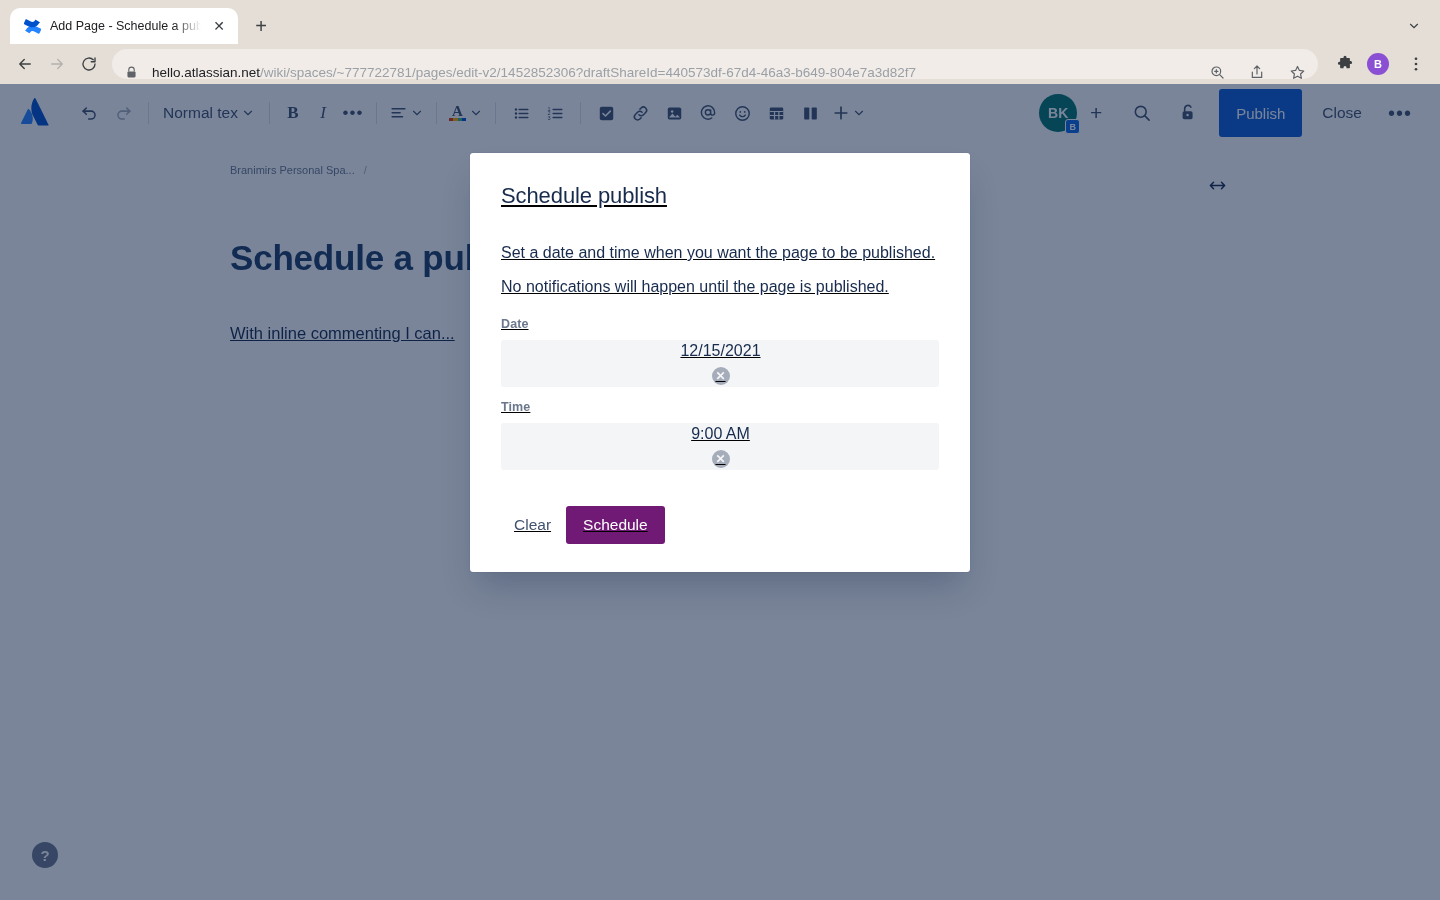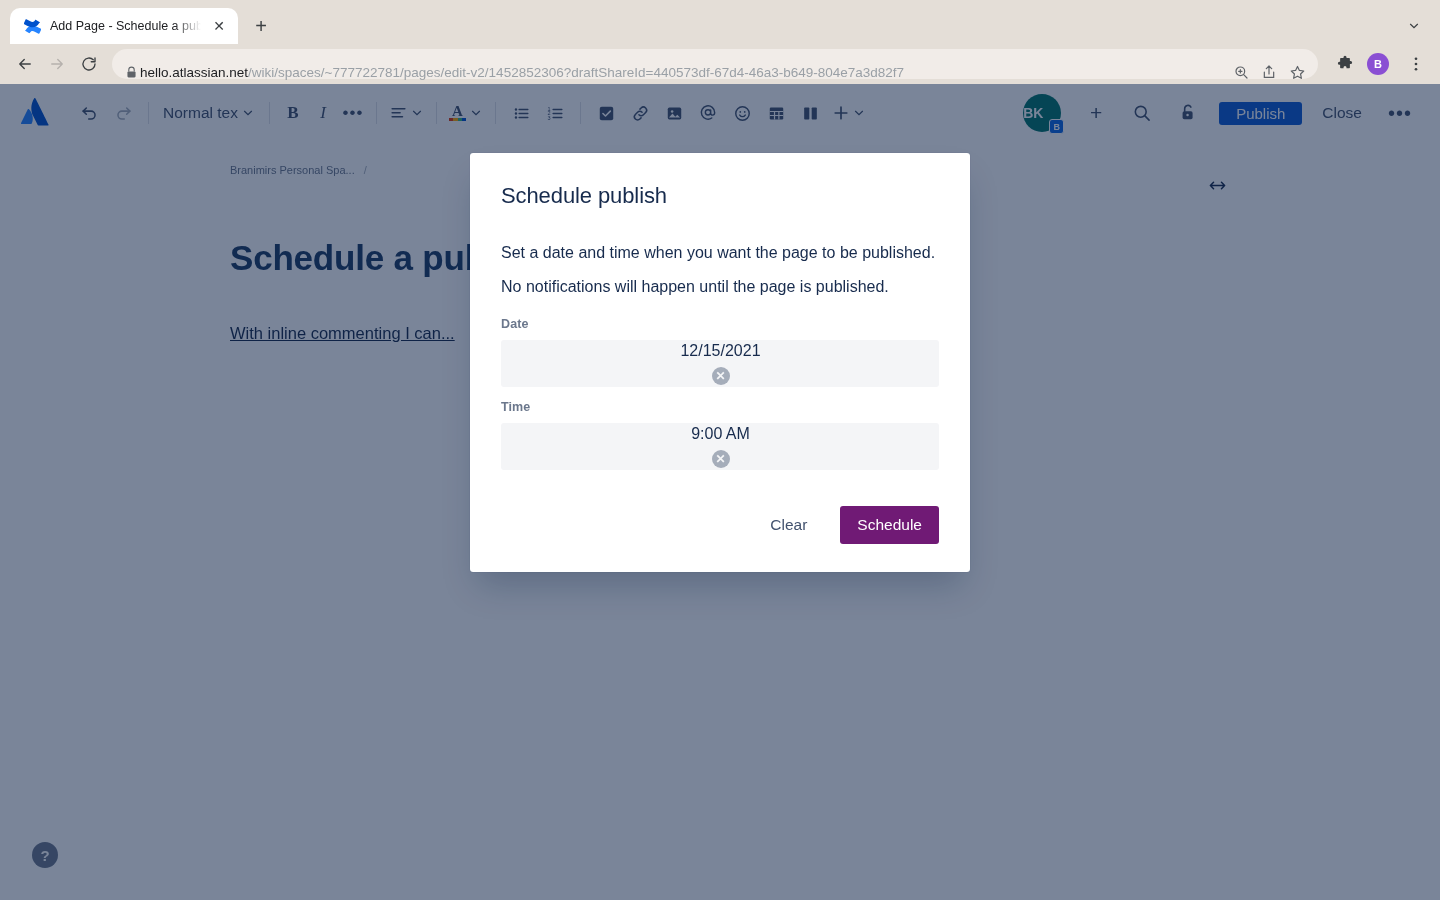--- a/index.html
+++ b/index.html
@@ -52,21 +52,21 @@
   }
   .nav-btn {
     width: 30px; height: 30px; border-radius: 50%;
     display: flex; align-items: center; justify-content: center;
     color: #3c4043; flex: 0 0 30px;
   }
   .nav-btn.disabled { color: #b5b1ad; }
   .omnibox {
     flex: 1; height: 30px; margin: 0 6px 0 6px;
     background: #f1ece8; border-radius: 16px;
-    display: flex; align-items: center; padding: 16px 8px 0 13px; gap: 2px;
+    display: flex; align-items: center; padding: 16px 8px 0 13px; gap: 14px;
   }
   .omni-lock { width: 13px; height: 13px; flex:0 0 13px; position: relative; }
   .omni-url {
     flex: 1; font-size: 13.5px; color: #9aa0a6; white-space: nowrap; overflow: hidden;
   }
   .omni-url b { color: #202124; font-weight: 400; }
   .omni-icon {
     width: 26px; height: 26px; flex: 0 0 26px;
     display: flex; align-items: center; justify-content: center; color: #5f6368;
   }
@@ -107,40 +107,40 @@
     max-width: 104px; overflow: hidden; white-space: nowrap;
   }
   .tb-text .lbl {
     overflow: hidden; text-overflow: clip; white-space: nowrap;
     max-width: 76px; display: inline-block;
   }
   .tb-spacer { flex: 1; }
   .ed-avatar {
     width: 38px; height: 38px; border-radius: 50%;
     background: #00736b; color: #ffffff;
-    display: flex; align-items: center; 
+    display: flex; align-items: center; justify-content: center;
     font-size: 14px; font-weight: 600; position: relative; flex: 0 0 38px;
-    margin-right: 18px;
+    margin-right: 2px;
   }
   .ed-avatar .badge {
     position: absolute; right: -3px; bottom: -2px;
     width: 15px; height: 15px; border-radius: 3px;
     background: #0c66e4; color: #fff; font-size: 9px; font-weight: 700;
     display: flex; align-items: center; justify-content: center;
     border: 1.5px solid #ffffff;
   }
   .ed-plus {
     width: 30px; height: 30px; border-radius: 50%;
     display: flex; align-items: center; justify-content: center;
     color: #42526e; font-size: 21px; font-weight: 300; flex: 0 0 30px;
     margin: 0 12px 0 2px;
   }
   .publish-btn {
     background: #0c5bd4; color: #ffffff; font-size: 15px;
-    height: 23px; padding: 0 17px; border-radius: 3px;
+    height: 48px; padding: 0 17px; border-radius: 3px;
     display: flex; align-items: center; margin-left: 12px;
   }
   .close-btn {
     color: #42526e; font-size: 15.5px; height: 38px; padding: 0 14px;
     display: flex; align-items: center; margin-left: 6px;
   }
   .more-btn {
     color: #42526e; font-size: 20px; height: 38px; padding: 0 10px;
     display: flex; align-items: center; letter-spacing: 1px; margin-left: 2px;
   }
@@ -173,20 +173,21 @@
     position: absolute; inset: 0;
     background: rgba(9, 30, 66, 0.54);
     z-index: 20;
   }
   .modal {
     position: absolute; z-index: 30;
     left: 470px; top: 69px; width: 500px;
     background: #ffffff; border-radius: 3px;
     box-shadow: 0 0 1px rgba(9,30,66,0.31), 0 20px 32px -8px rgba(9,30,66,0.25);
     padding: 30px 31px 28px 31px;
+    text-decoration: underline;
   }
   .modal-title {
     font-size: 22px; font-weight: 500; color: #172b4d; letter-spacing: -0.1px;
   }
   .modal-desc {
     margin-top: 27px; font-size: 16px; line-height: 34px; color: #172b4d;
   }
   .field-group { margin-top: 13px; }
   .field-label {
     font-size: 12.5px; font-weight: 700; color: #6b778c; letter-spacing: 0.1px;
@@ -197,22 +198,22 @@
     display: flex; align-items: center; padding: 0 11px 0 12px; flex-direction: column;
   }
   .field-val { flex: 1; font-size: 16px; color: #172b4d; }
   .clear-x {
     width: 18px; height: 18px; flex: 0 0 18px; border-radius: 50%;
     background: #a5adba; color: #f4f5f7;
     display: flex; align-items: center; justify-content: center;
     font-size: 12px; line-height: 1; font-weight: 600;
   }
   .modal-actions {
-    margin-top: 36px; display: flex; justify-content: flex-end;
-    align-items: center; gap: 20px;
+    margin-top: 36px; display: flex; justify-content: flex-start;
+    align-items: center; gap: 2px;
   }
   .btn-clear {
     font-size: 15.5px; color: #42526e; height: 38px;
     padding: 0 13px; border-radius: 3px;
     display: flex; align-items: center;
   }
   .btn-schedule {
     font-size: 15.5px; font-weight: 500; color: #ffffff;
     background: #701a75; height: 38px; padding: 0 17px;
     border-radius: 3px; display: flex; align-items: center;

